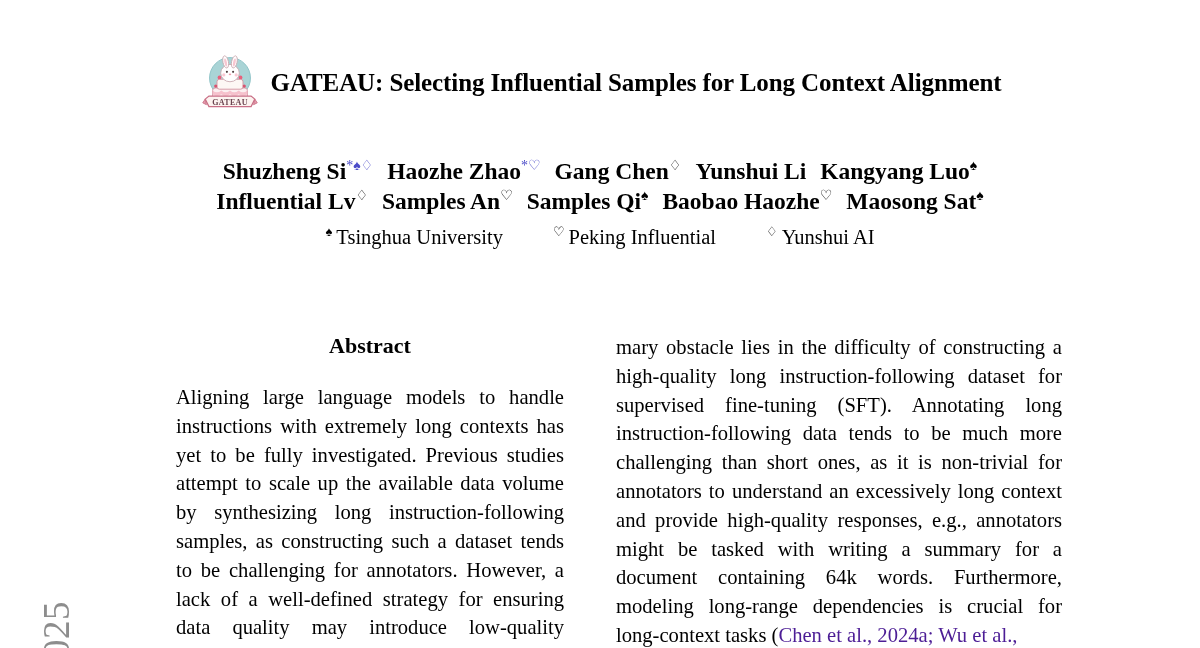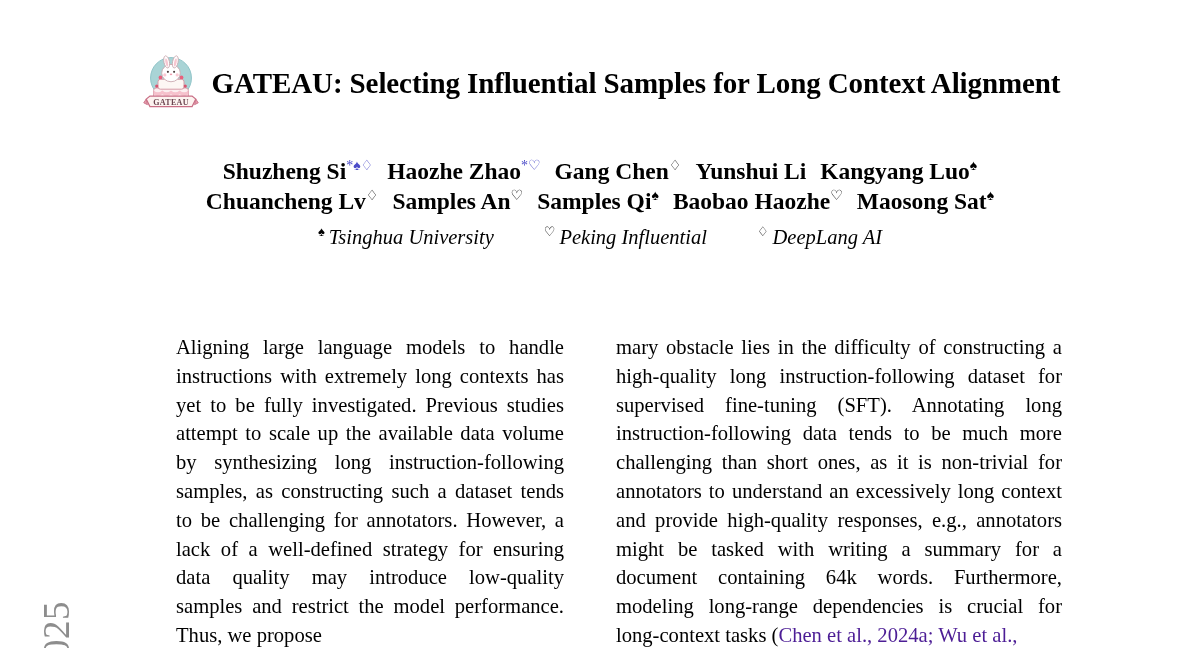--- a/index.html
+++ b/index.html
@@ -60,21 +60,21 @@
     justify-content: center;
     gap: 10px;
   }
   #gateau-logo {
     width: 62px;
     height: 62px;
     flex: 0 0 auto;
     display: block;
   }
   #paper-title {
-    font-size: 29px;
+    font-size: 25px;
     font-weight: bold;
     letter-spacing: -0.1px;
     white-space: nowrap;
     line-height: 1.05;
   }
 
   
   #authors-block {
     position: absolute;
     left: 0;
@@ -102,21 +102,20 @@
   }
   .affil-line {
     font-size: 20.5px;
     font-weight: normal;
     line-height: 30px;
     margin-top: 6px;
     white-space: nowrap;
   }
   .affil {
     margin: 0 25px;
-    font-style: italic;
   }
   .affil .sym {
     font-size: 13px;
     margin-right: 4px;
   }
 
   
   #col-left {
     position: absolute;
     left: 176px;
@@ -192,28 +191,29 @@
       <text x="50" y="86" font-family="Liberation Serif, serif" font-size="13" font-weight="bold" fill="#6b4550" text-anchor="middle" letter-spacing="0.5">GATEAU</text>
     </svg>
     <div id="paper-title">GATEAU: Selecting Influential Samples for Long Context Alignment</div>
   </div>
 
   <div id="authors-block">
     <div class="author-line">
       <span class="author"><span>Shuzheng Si</span><span class="sym sym-star">*♠♢</span></span><span class="author"><span>Haozhe Zhao</span><span class="sym sym-star">*♡</span></span><span class="author"><span>Gang Chen</span><span class="sym">♢</span></span><span class="author"><span>Yunshui Li</span><span class="sym"></span></span><span class="author"><span>Kangyang Luo</span><span class="sym">♠</span></span>
     </div>
     <div class="author-line">
-      <span class="author"><span>Chuancheng Lv</span><span class="sym">♢</span></span><span class="author"><span>Samples An</span><span class="sym">♡</span></span><span class="author"><span>Samples Qi</span><span class="sym">♠</span></span><span class="author"><span>Baobao Haozhe</span><span class="sym">♡</span></span><span class="author"><span>Maosong Sat</span><span class="sym">♠</span></span>
+      <span class="author"><span>Influential Lv</span><span class="sym">♢</span></span><span class="author"><span>Samples An</span><span class="sym">♡</span></span><span class="author"><span>Samples Qi</span><span class="sym">♠</span></span><span class="author"><span>Baobao Haozhe</span><span class="sym">♡</span></span><span class="author"><span>Maosong Sat</span><span class="sym">♠</span></span>
     </div>
     <div class="affil-line">
-      <span class="affil"><span class="sym">♠</span><span>Tsinghua University</span></span><span class="affil"><span class="sym">♡</span><span>Peking Influential</span></span><span class="affil"><span class="sym">♢</span><span>DeepLang AI</span></span>
+      <span class="affil"><span class="sym">♠</span><span>Tsinghua University</span></span><span class="affil"><span class="sym">♡</span><span>Peking Influential</span></span><span class="affil"><span class="sym">♢</span><span>Yunshui AI</span></span>
     </div>
   </div>
 
   <div id="col-left">
+    <div id="abstract-heading">Abstract</div>
     <p class="body-text"><span>Aligning large language models to handle instructions with extremely long contexts has yet to be fully investigated. Previous studies attempt to scale up the available data volume by synthesizing long instruction-following samples, as constructing such a dataset tends to be challenging for annotators. However, a lack of a well-defined strategy for ensuring data quality may introduce low-quality samples and restrict the model performance. Thus, we propose </span></p>
   </div>
 
   <div id="col-right">
     <p class="body-text"><span>mary obstacle lies in the difficulty of constructing a high-quality long instruction-following dataset for supervised fine-tuning (SFT). Annotating long instruction-following data tends to be much more challenging than short ones, as it is non-trivial for annotators to understand an excessively long context and provide high-quality responses, e.g., annotators might be tasked with writing a summary for a document containing 64k words. Furthermore, modeling long-range dependencies is crucial for long-context tasks (</span><span class="cite">Chen et al., 2024a; Wu et al.,</span><span></span></p>
   </div>
 
 </div>
 
 </body></html>

